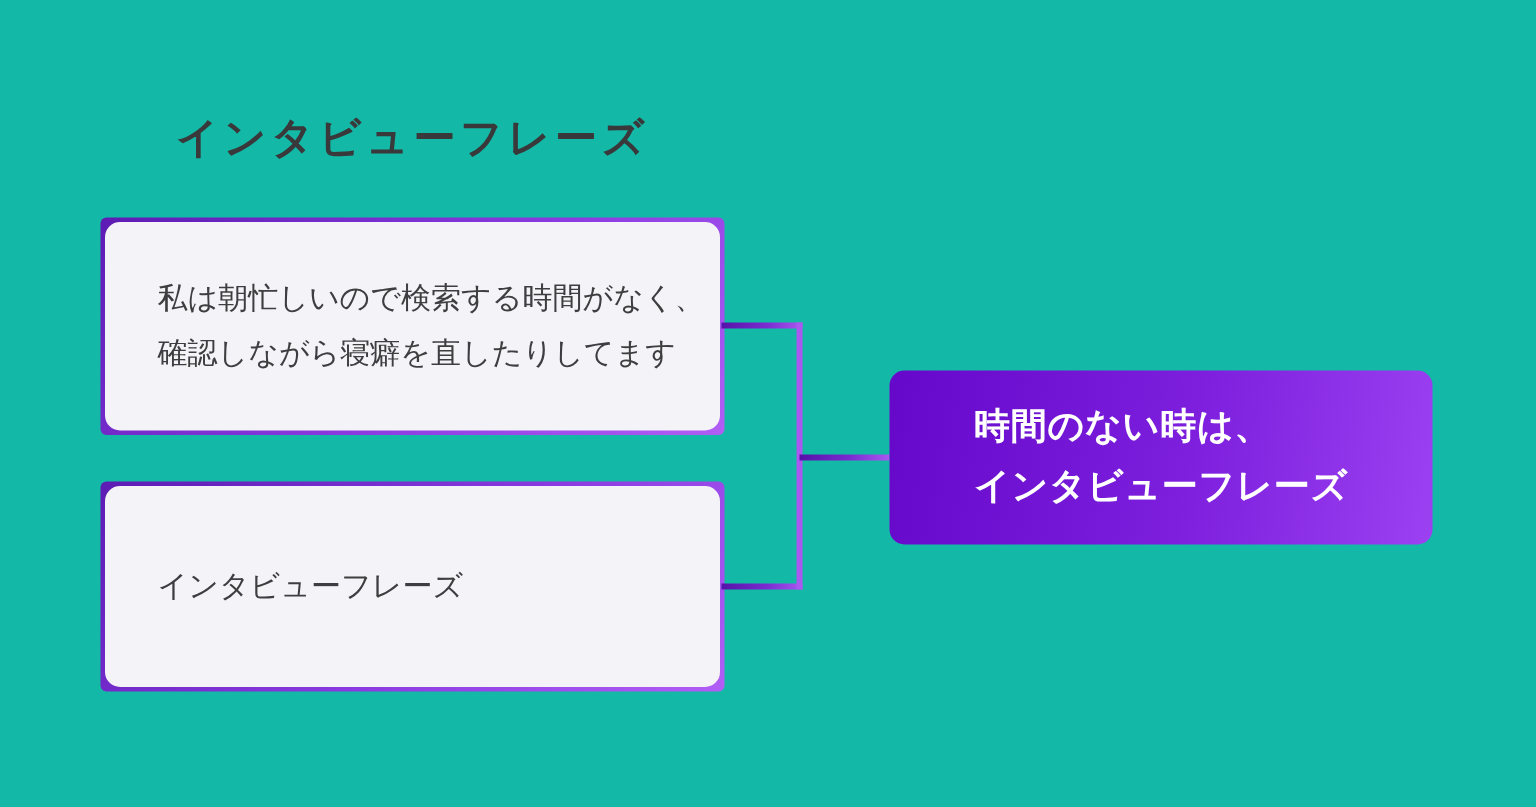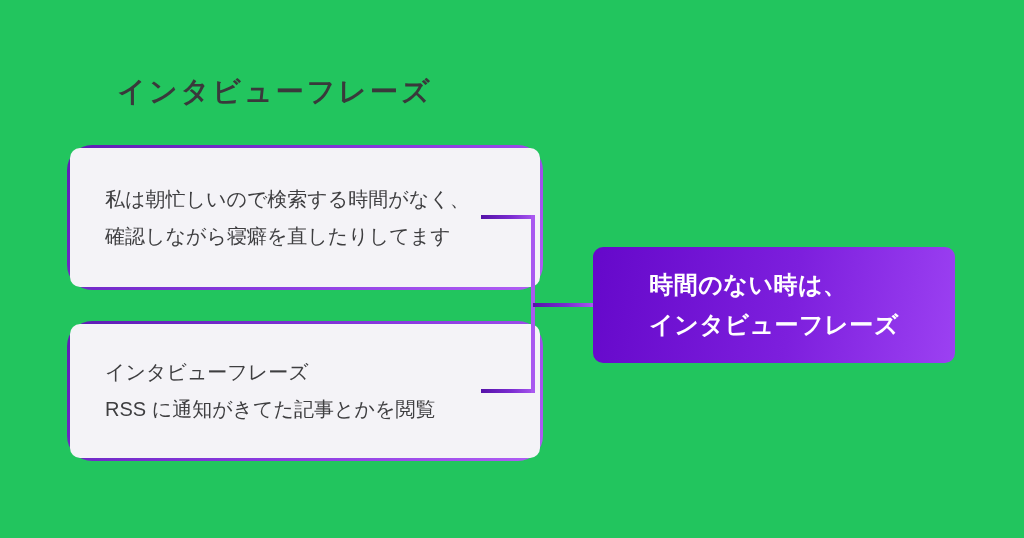--- a/index.html
+++ b/index.html
@@ -5,42 +5,42 @@
   * { margin: 0; padding: 0; box-sizing: border-box; }
   html, body { width: 100%; height: 100%; }
   body {
     font-family: "Liberation Sans", "DejaVu Sans", sans-serif;
     background: #e6e5e9;
   }
   .canvas {
     position: relative;
     width: 1024px;
     height: 538px;
-    background: #22c55e;
+    background: #14b8a6;
     overflow: hidden;
   }
   .col-heading {
     position: absolute;
     top: 76px;
     font-size: 28px;
     font-weight: bold;
     letter-spacing: 3px;
     color: #39393b;
     text-align: center;
     line-height: 1.15;
   }
   .heading-interview { left: 67px; width: 416px; }
   .heading-task { left: 593px; width: 362px; }
 
   
   .quote-box {
     position: absolute;
     left: 67px;
-    width: 476px;
-    border-radius: 25px;
+    width: 416px;
+    border-radius: 4px;
     padding: 3px;
     background: linear-gradient(135deg, #5d1cb4 0%, #8a3ae0 55%, #b15ef5 100%);
   }
   .quote-box-1 { top: 145px; height: 145px; }
   .quote-box-2 { top: 321px; height: 140px; }
   .quote-inner {
     width: 100%;
     height: 100%;
     border-radius: 10px;
     background: #f4f3f7;
@@ -110,21 +110,20 @@
   <div class="quote-box quote-box-1">
     <div class="quote-inner">
       <p class="quote-line">私は朝忙しいので検索する時間がなく、</p>
       <p class="quote-line">確認しながら寝癖を直したりしてます</p>
     </div>
   </div>
 
   <div class="quote-box quote-box-2">
     <div class="quote-inner">
       <p class="quote-line">インタビューフレーズ</p>
-      <p class="quote-line">RSS に通知がきてた記事とかを閲覧</p>
     </div>
   </div>
 
   <div class="connector conn-h conn-h1"></div>
   <div class="connector conn-h conn-h2"></div>
   <div class="connector conn-v"></div>
   <div class="connector conn-h conn-h3"></div>
 
   <div class="task-box">
     <div class="task-text-block">

